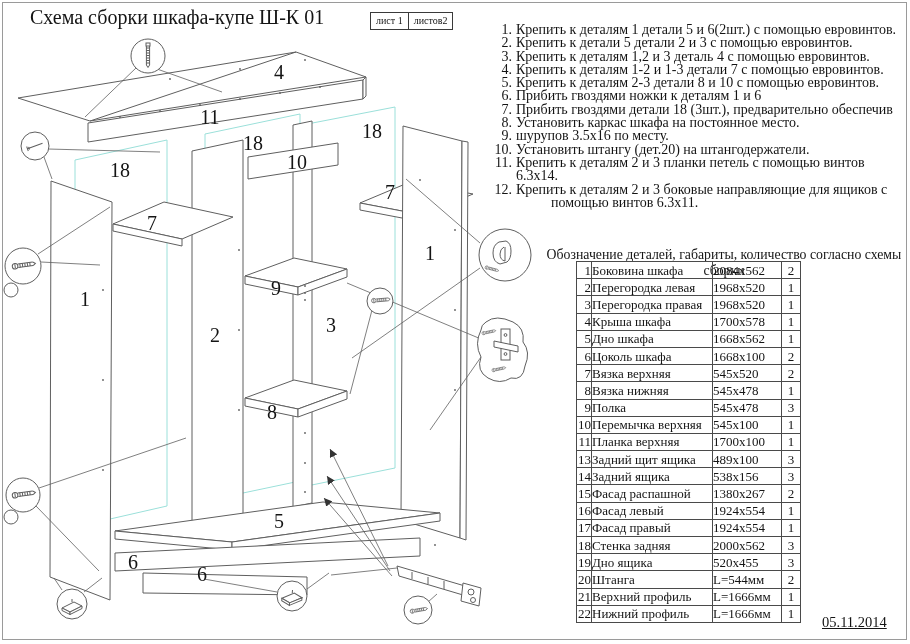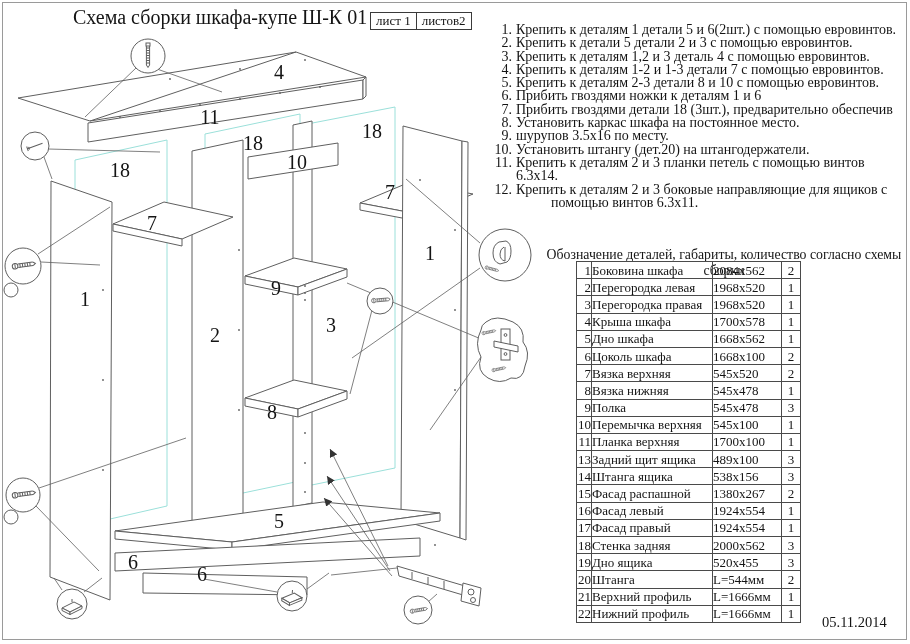--- a/index.html
+++ b/index.html
@@ -1,35 +1,35 @@
 <!DOCTYPE html>
 <html><head>
 <meta charset="utf-8">
 <style>
   html,body{margin:0;padding:0;background:#e8e8e8;}
   .page{position:relative;width:910px;height:644px;background:#fff;overflow:hidden;
         font-family:"Liberation Serif","DejaVu Serif",serif;color:#141414;}
   .frame{position:absolute;left:2px;top:2px;width:903px;height:636px;border:1px solid #9a9a9a;}
-  .title{position:absolute;left:30px;top:6px;font-size:20px;white-space:nowrap;margin-left:43px;}
-  .sheetboxes{position:absolute;left:333px;top:12px;display:flex;font-size:13px;padding-left:37px;}
+  .title{position:absolute;left:30px;top:6px;font-size:20px;white-space:nowrap;}
+  .sheetboxes{position:absolute;left:333px;top:12px;display:flex;font-size:10px;padding-left:37px;}
   .sheetbox{border:1px solid #3a3a3a;padding:0 5px;line-height:15px;height:16px;white-space:nowrap;}
   .sheetbox + .sheetbox{margin-left:-1px;}
   .diagram-svg{position:absolute;left:0;top:0;}
   .instructions{position:absolute;left:489px;top:23px;width:420px;font-size:14px;line-height:13.3px;}
   .instr{display:flex;}
   .instr .num{flex:0 0 23px;text-align:right;margin-right:4px;}
   .instr .txt{flex:1;}
   .caption{position:absolute;left:540px;top:247px;width:368px;text-align:center;font-size:13.8px;}
   table.parts{position:absolute;left:576px;top:261px;border-collapse:collapse;font-size:13px;}
   table.parts td{border:1px solid #4a4a4a;height:16.2px;line-height:15px;padding:0;}
   td.c0{width:14px;text-align:right;padding-right:1px;}
   td.c1{width:120px;padding-left:3px;}
   td.c2{width:68px;text-align:left;padding-right:5px;margin-left:34px;}
   td.c3{width:18px;text-align:center;}
-  .date{position:absolute;left:822px;top:614px;font-size:14.5px;}
+  .date{position:absolute;left:822px;top:614px;font-size:14.5px;text-decoration:underline;}
   .plabel{font-size:20px;fill:#141414;font-family:"Liberation Serif","DejaVu Serif",serif;}
 </style>
 </head>
 <body>
 
 <div class="page">
   <div class="frame"></div>
 
   <svg class="diagram-svg" width="910" height="644" viewBox="0 0 910 644">
     <defs>
@@ -467,21 +467,21 @@
           <td class="c3">1</td>
         </tr>
         <tr>
           <td class="c0">13</td>
           <td class="c1">Задний щит ящика</td>
           <td class="c2">489x100</td>
           <td class="c3">3</td>
         </tr>
         <tr>
           <td class="c0">14</td>
-          <td class="c1">Штанга ящика</td>
+          <td class="c1">Задний ящика</td>
           <td class="c2">538x156</td>
           <td class="c3">3</td>
         </tr>
         <tr>
           <td class="c0">15</td>
           <td class="c1">Фасад распашной</td>
           <td class="c2">1380x267</td>
           <td class="c3">2</td>
         </tr>
         <tr>

